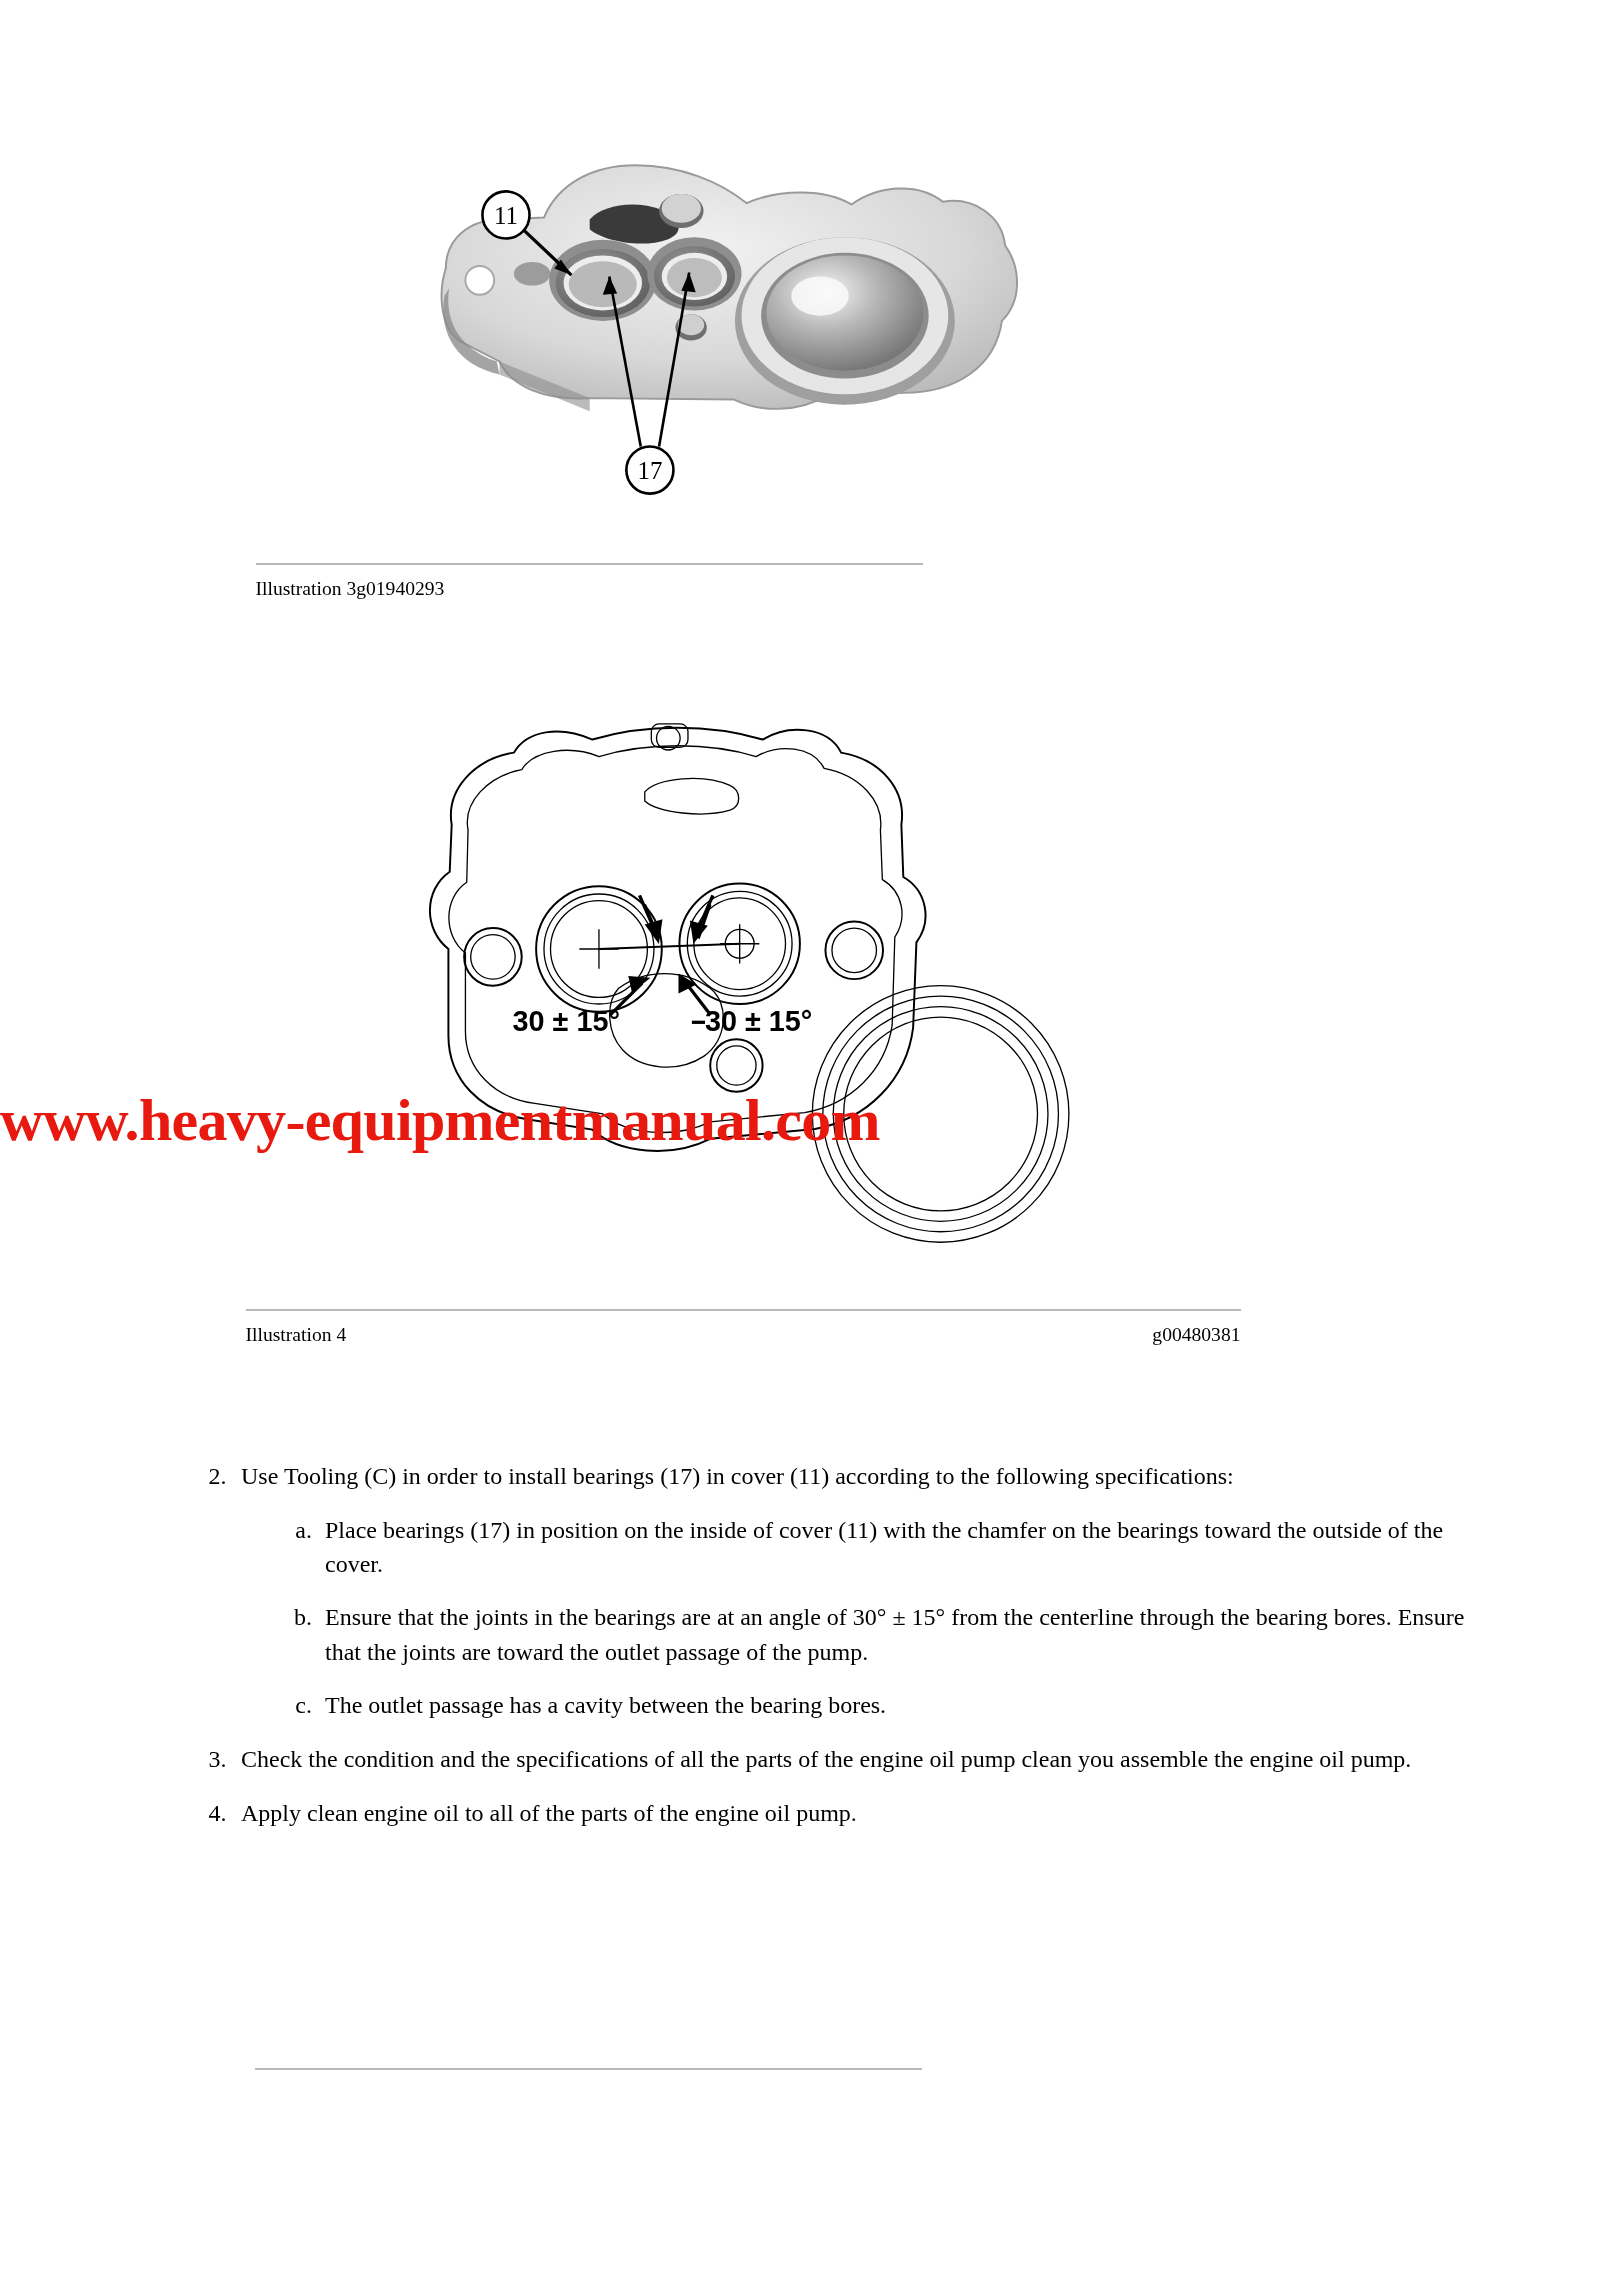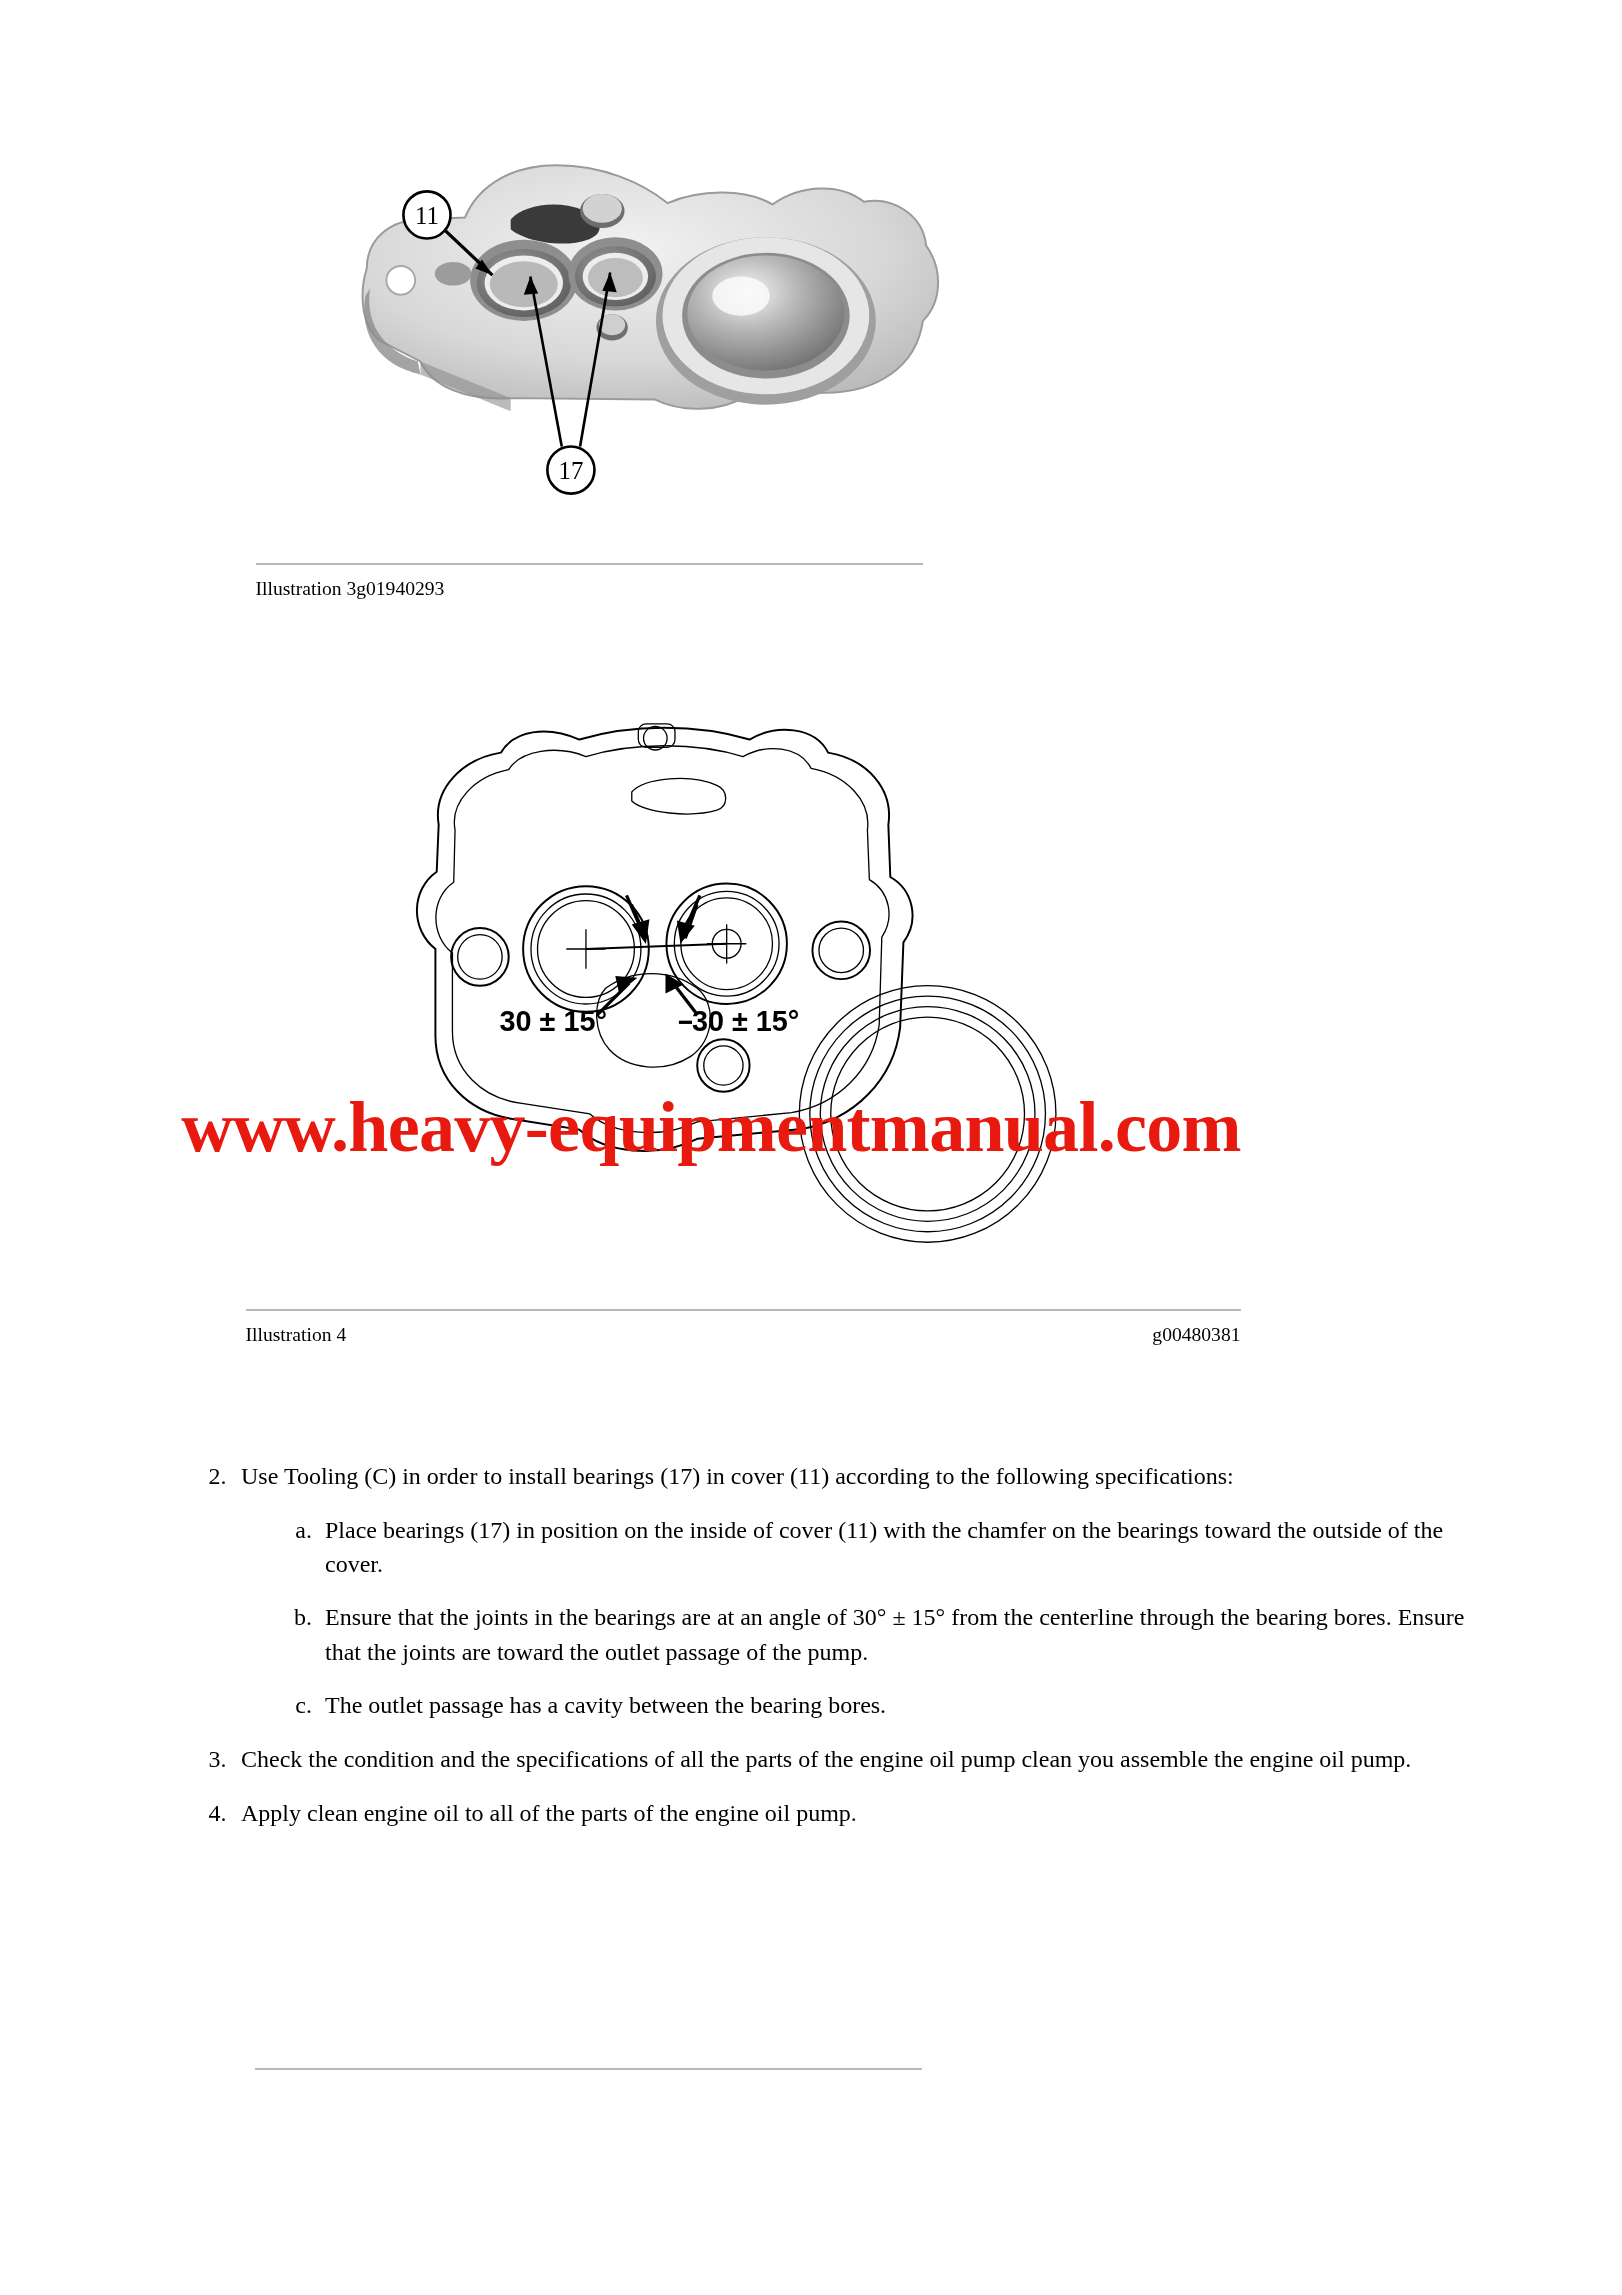--- a/index.html
+++ b/index.html
@@ -17,20 +17,21 @@
   }
   .page {
     position: relative;
     width: 1623px;
     height: 2295px;
   }
 
   
   .figure-block {
     position: absolute;
+    text-align: right;
   }
   .fig-canvas {
     position: relative;
     width: 100%;
   }
   .rule {
     height: 2px;
     background: #b9b9b9;
   }
   .caption-row {
@@ -67,24 +68,23 @@
   #illus4 .fig-canvas { height: 648px; }
   #illus4 .rule { width: 995px; margin-left: 6.5px; }
   #illus4 .caption-row { width: 995px; margin-left: 6.5px; justify-content: space-between;}
 
   
   .watermark {
     position: absolute;
     left: 0;
     top: 1086px;
     width: 1422px;
-    text-align: center;
     color: #e8190f;
     font-family: "Liberation Serif", serif;
-    font-size: 72px;
+    font-size: 60px;
     font-weight: 700;
     letter-spacing: -0.7px;
     white-space: nowrap;
     pointer-events: none;
   }
 
   
   .procedure {
     position: absolute;
     left: 190px;

